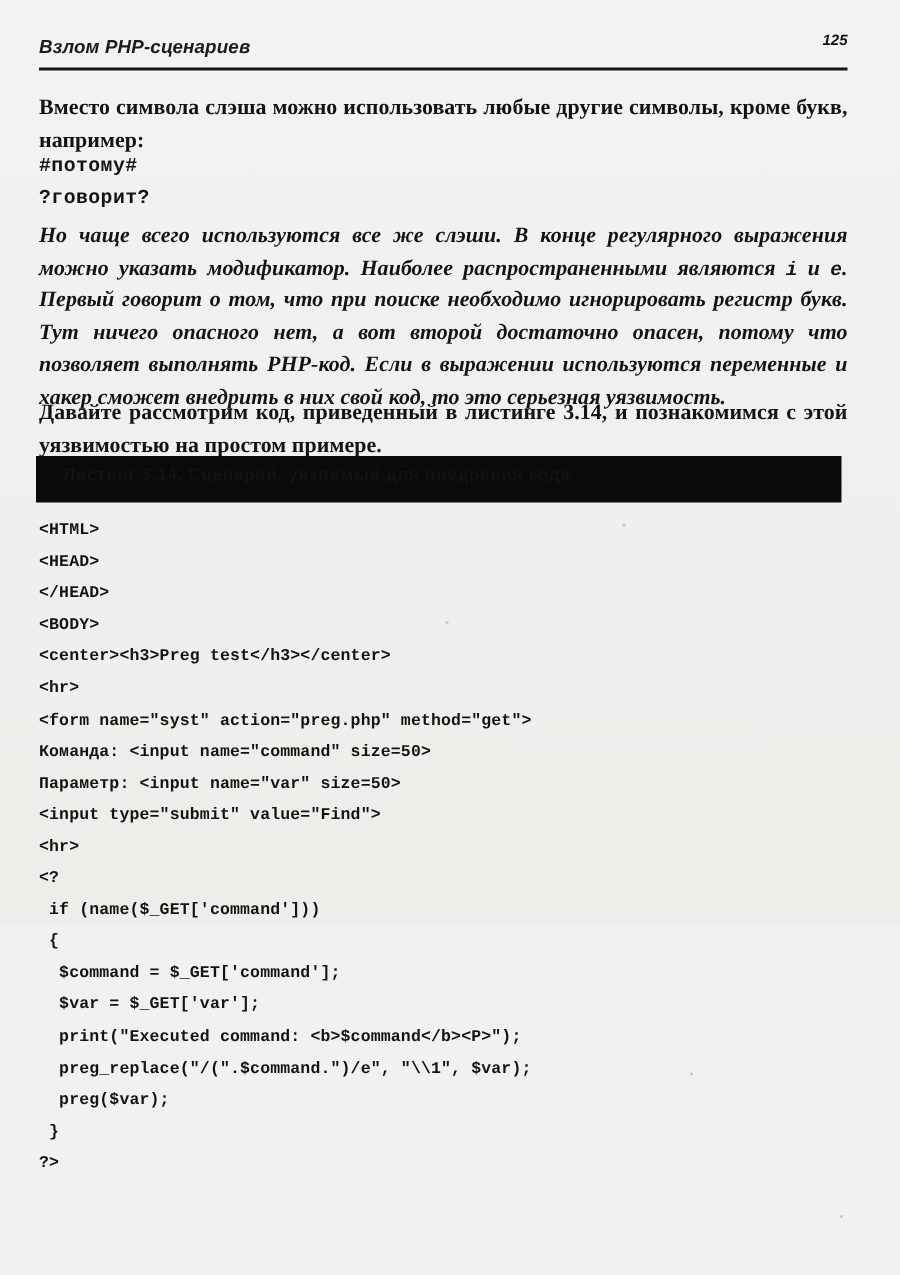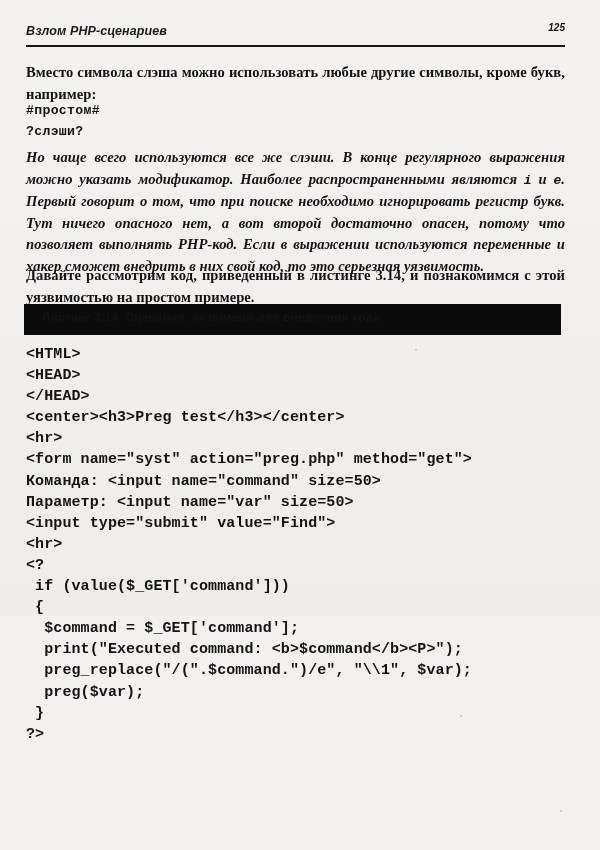--- a/index.html
+++ b/index.html
@@ -118,21 +118,21 @@
     opacity: .55;
     filter: blur(0.4px);
   }
   
   .listing {
     position: absolute;
     left: 26px;
     top: 344px;
     width: 540px;
     font-family: "Liberation Mono", monospace;
-    font-size: 15px;
+    font-size: 11px;
     line-height: 21.1px;
     color: #131313;
     font-weight: 700;
     letter-spacing: .1px;
   }
   .listing .ln {
     white-space: pre;
     height: 21.1px;
   }
   .listing .ln.blank { height: 21.1px; }
@@ -154,46 +154,48 @@
   <div class="running-head">
     <div class="rh-title">Взлом PHP-сценариев</div>
     <div class="rh-page">125</div>
   </div>
   <div class="rh-rule"></div>
 
   <div class="para p1">
     <span>Вместо символа слэша можно использовать любые другие символы, кроме букв, например:</span>
   </div>
 
-  <div class="codesample c1">#простом#</div>
-  <div class="codesample c2">?слэши?</div>
+  <div class="codesample c1">#потому#</div>
+  <div class="codesample c2">?говорит?</div>
 
   <div class="para p2"><span>Но чаще всего используются все же слэши. В конце регулярного выражения можно указать модификатор. Наиболее распространенными являются </span><span class="mono">i</span><span> и </span><span class="mono">e</span><span>. Первый говорит о том, что при поиске необходимо игнорировать регистр букв. Тут ничего опасного нет, а вот второй достаточно опасен, потому что позволяет выполнять PHP-код. Если в выражении используются переменные и хакер сможет внедрить в них свой код, то это серьезная уязвимость.</span></div>
 
   <div class="para p3">Давайте рассмотрим код, приведенный в листинге 3.14, и познакомимся с этой уязвимостью на простом примере.</div>
 
   <div class="listing-bar">
     <div class="cap">Листинг 3.14. Сценарий, уязвимый для внедрения кода</div>
   </div>
 
   <div class="listing">
       <div class="ln">&lt;HTML&gt;</div>
       <div class="ln">&lt;HEAD&gt;</div>
       <div class="ln">&lt;/HEAD&gt;</div>
+      <div class="ln">&lt;BODY&gt;</div>
       <div class="ln">&lt;center&gt;&lt;h3&gt;Preg test&lt;/h3&gt;&lt;/center&gt;</div>
       <div class="ln">&lt;hr&gt;</div>
       <div class="ln">&lt;form name="syst" action="preg.php" method="get"&gt;</div>
       <div class="ln">Команда: &lt;input name="command" size=50&gt;</div>
       <div class="ln">Параметр: &lt;input name="var" size=50&gt;</div>
       <div class="ln">&lt;input type="submit" value="Find"&gt;</div>
       <div class="ln">&lt;hr&gt;</div>
       <div class="ln">&lt;?</div>
-      <div class="ln"> if (value($_GET['command']))</div>
+      <div class="ln"> if (name($_GET['command']))</div>
       <div class="ln"> {</div>
       <div class="ln">  $command = $_GET['command'];</div>
+      <div class="ln">  $var = $_GET['var'];</div>
       <div class="ln">  print("Executed command: &lt;b&gt;$command&lt;/b&gt;&lt;P&gt;");</div>
       <div class="ln">  preg_replace("/(".$command.")/e", "\\1", $var);</div>
       <div class="ln">  preg($var);</div>
       <div class="ln"> }</div>
       <div class="ln">?&gt;</div>
       <div class="ln blank">&nbsp;</div>
     </div>
 
   <div class="speck" style="left:415px;top:349px;"></div>
   <div class="speck" style="left:297px;top:414px;"></div>

